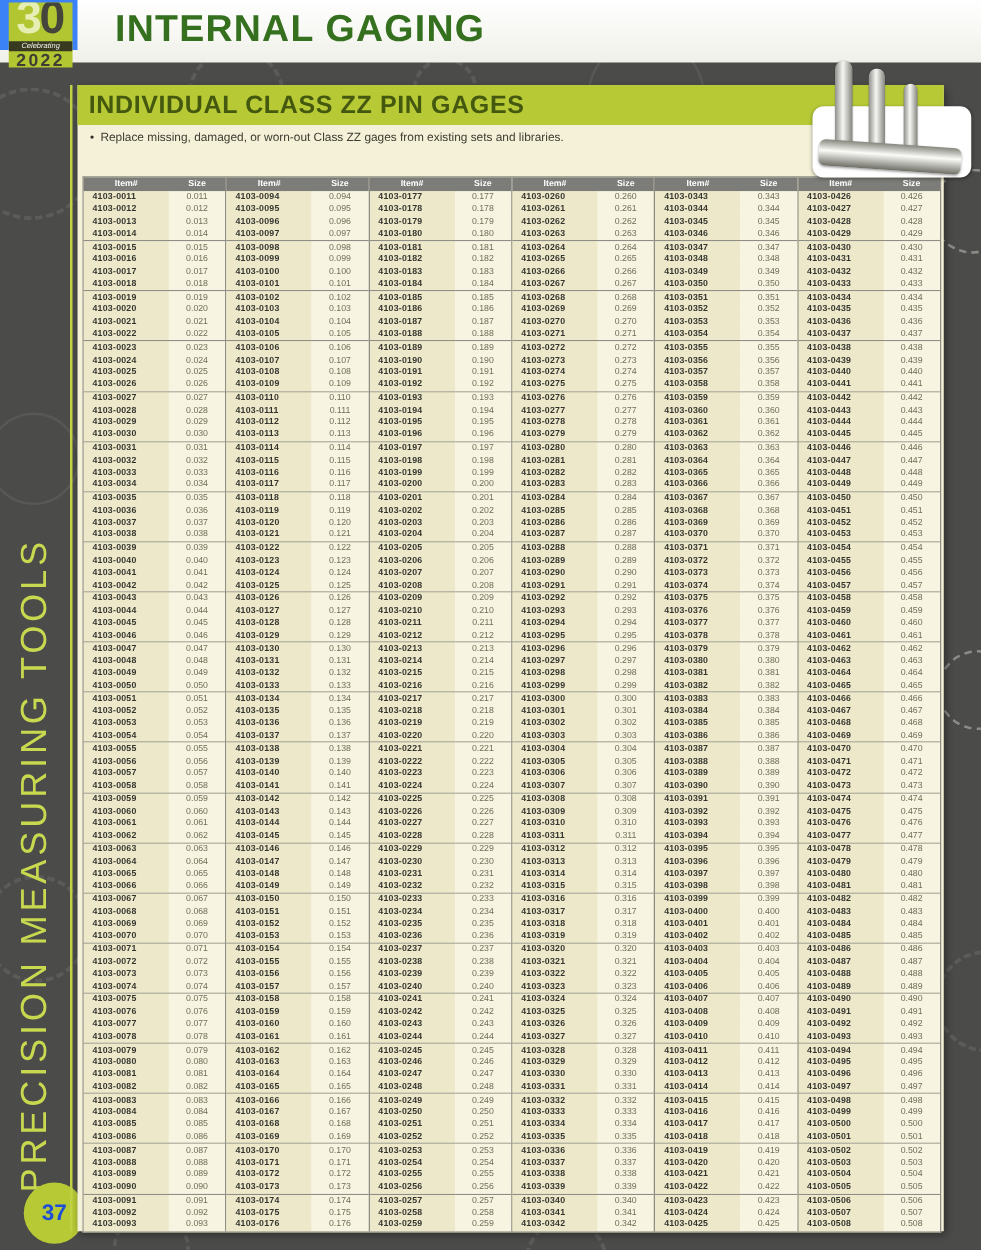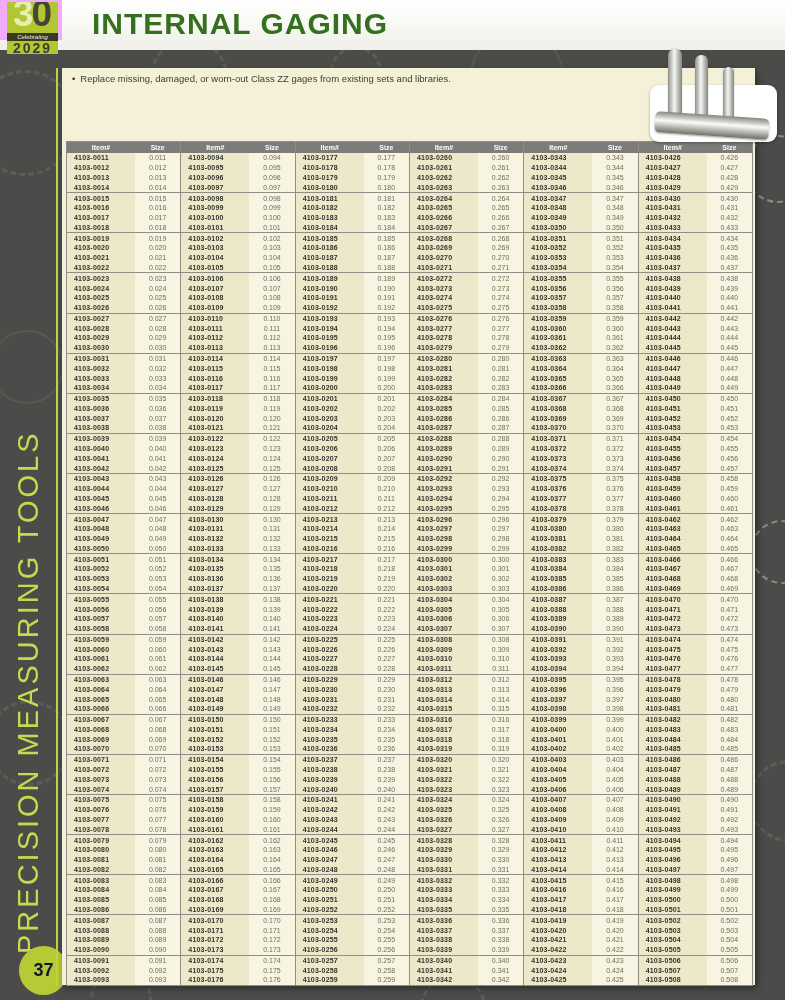--- a/index.html
+++ b/index.html
@@ -10,35 +10,35 @@
   .g-faint{border:3px dashed rgba(230,230,220,0.10);}
   .g-light{border:2px dashed rgba(245,245,238,0.38);}
   .g-ring{border:2px solid rgba(230,230,220,0.08);}
 
   
   .top-band{position:absolute;left:0;top:0;width:785px;height:50px;
             background:linear-gradient(#ffffff,#f0f0e9);z-index:2;}
   .page-title{position:absolute;left:92px;top:7px;font-size:30px;font-weight:bold;
               color:#35701f;letter-spacing:1px;}
   
-  .logo{position:absolute;left:0;top:0;width:62px;height:40px;background:#f0abfc;z-index:3;}
+  .logo{position:absolute;left:0;top:0;width:62px;height:40px;background:#3b82f6;z-index:3;}
   .logo-green{position:absolute;left:7px;top:2px;width:51px;height:52px;background:#b2c632;overflow:hidden;}
   .logo-num{position:absolute;left:6px;top:-9px;font-size:37px;font-weight:bold;letter-spacing:-2px;}
   .logo-num .n3{color:#e6eeb4;} .logo-num .n0{color:#45453c;}
   .logo-celebrating{position:absolute;left:0;bottom:13px;width:100%;background:rgba(42,42,30,0.9);
               color:#f4f4ec;font-size:6px;text-align:center;padding:1px 0;font-style:italic;}
   .logo-year{position:absolute;left:0;bottom:-2px;width:100%;text-align:center;
              font-size:14px;font-weight:bold;color:#3d3d33;letter-spacing:2px;}
 
   
   .sidebar-text{position:absolute;left:5px;top:252px;height:702px;width:46px;
                 writing-mode:vertical-rl;transform:rotate(180deg);
                 font-size:29px;color:#c8d94f;letter-spacing:3px;line-height:46px;z-index:1;}
   .page-num{position:absolute;left:19px;top:946px;width:49px;height:49px;border-radius:50%;
-            background:#b7ca35;color:#0f172a;font-size:18px;font-weight:bold;
+            background:#b7ca35;color:#1d4ed8;font-size:18px;font-weight:bold;
             display:flex;align-items:center;justify-content:center;z-index:2;}
   .green-line{position:absolute;left:56px;top:68px;width:2px;height:917px;background:#c2d443;z-index:2;}
 
   
   .panel{position:absolute;left:62px;top:68px;width:693px;height:917px;background:#f4f1d8;
          box-shadow:2px 3px 7px rgba(0,0,0,0.45);z-index:2;}
   .section-bar{height:32px;background:#b7ca35;}
   .section-title{padding:5px 0 0 9px;font-size:20px;font-weight:bold;color:#44590f;
                  letter-spacing:0.5px;}
   .bullets-row{display:flex;padding:5px 6px 16px 10px;}
@@ -95,29 +95,32 @@
   <div class="gear g-faint" style="left:420px;top:975px;width:60px;height:60px;"></div>
 
   <div class="top-band">
     <div class="page-title">INTERNAL GAGING</div>
   </div>
 
   <div class="logo">
     <div class="logo-green">
       <div class="logo-num"><span class="n3">3</span><span class="n0">0</span></div>
       <div class="logo-celebrating">Celebrating</div>
-      <div class="logo-year">2029</div>
+      <div class="logo-year">2022</div>
     </div>
   </div>
 
   <div class="sidebar-text">PRECISION MEASURING TOOLS</div>
   <div class="page-num">37</div>
   <div class="green-line"></div>
 
   <div class="panel">
+    <div class="section-bar">
+      <div class="section-title">INDIVIDUAL CLASS ZZ PIN GAGES</div>
+    </div>
 
     <div class="bullets-row">
       <ul class="bullets bullets-left">
         <li>Replace missing, damaged, or worn-out Class ZZ gages from existing sets and libraries.</li>
       </ul>
     </div>
 
     <div class="pins-panel">
       <div class="pin-v p1"></div>
       <div class="pin-v p2"></div>

